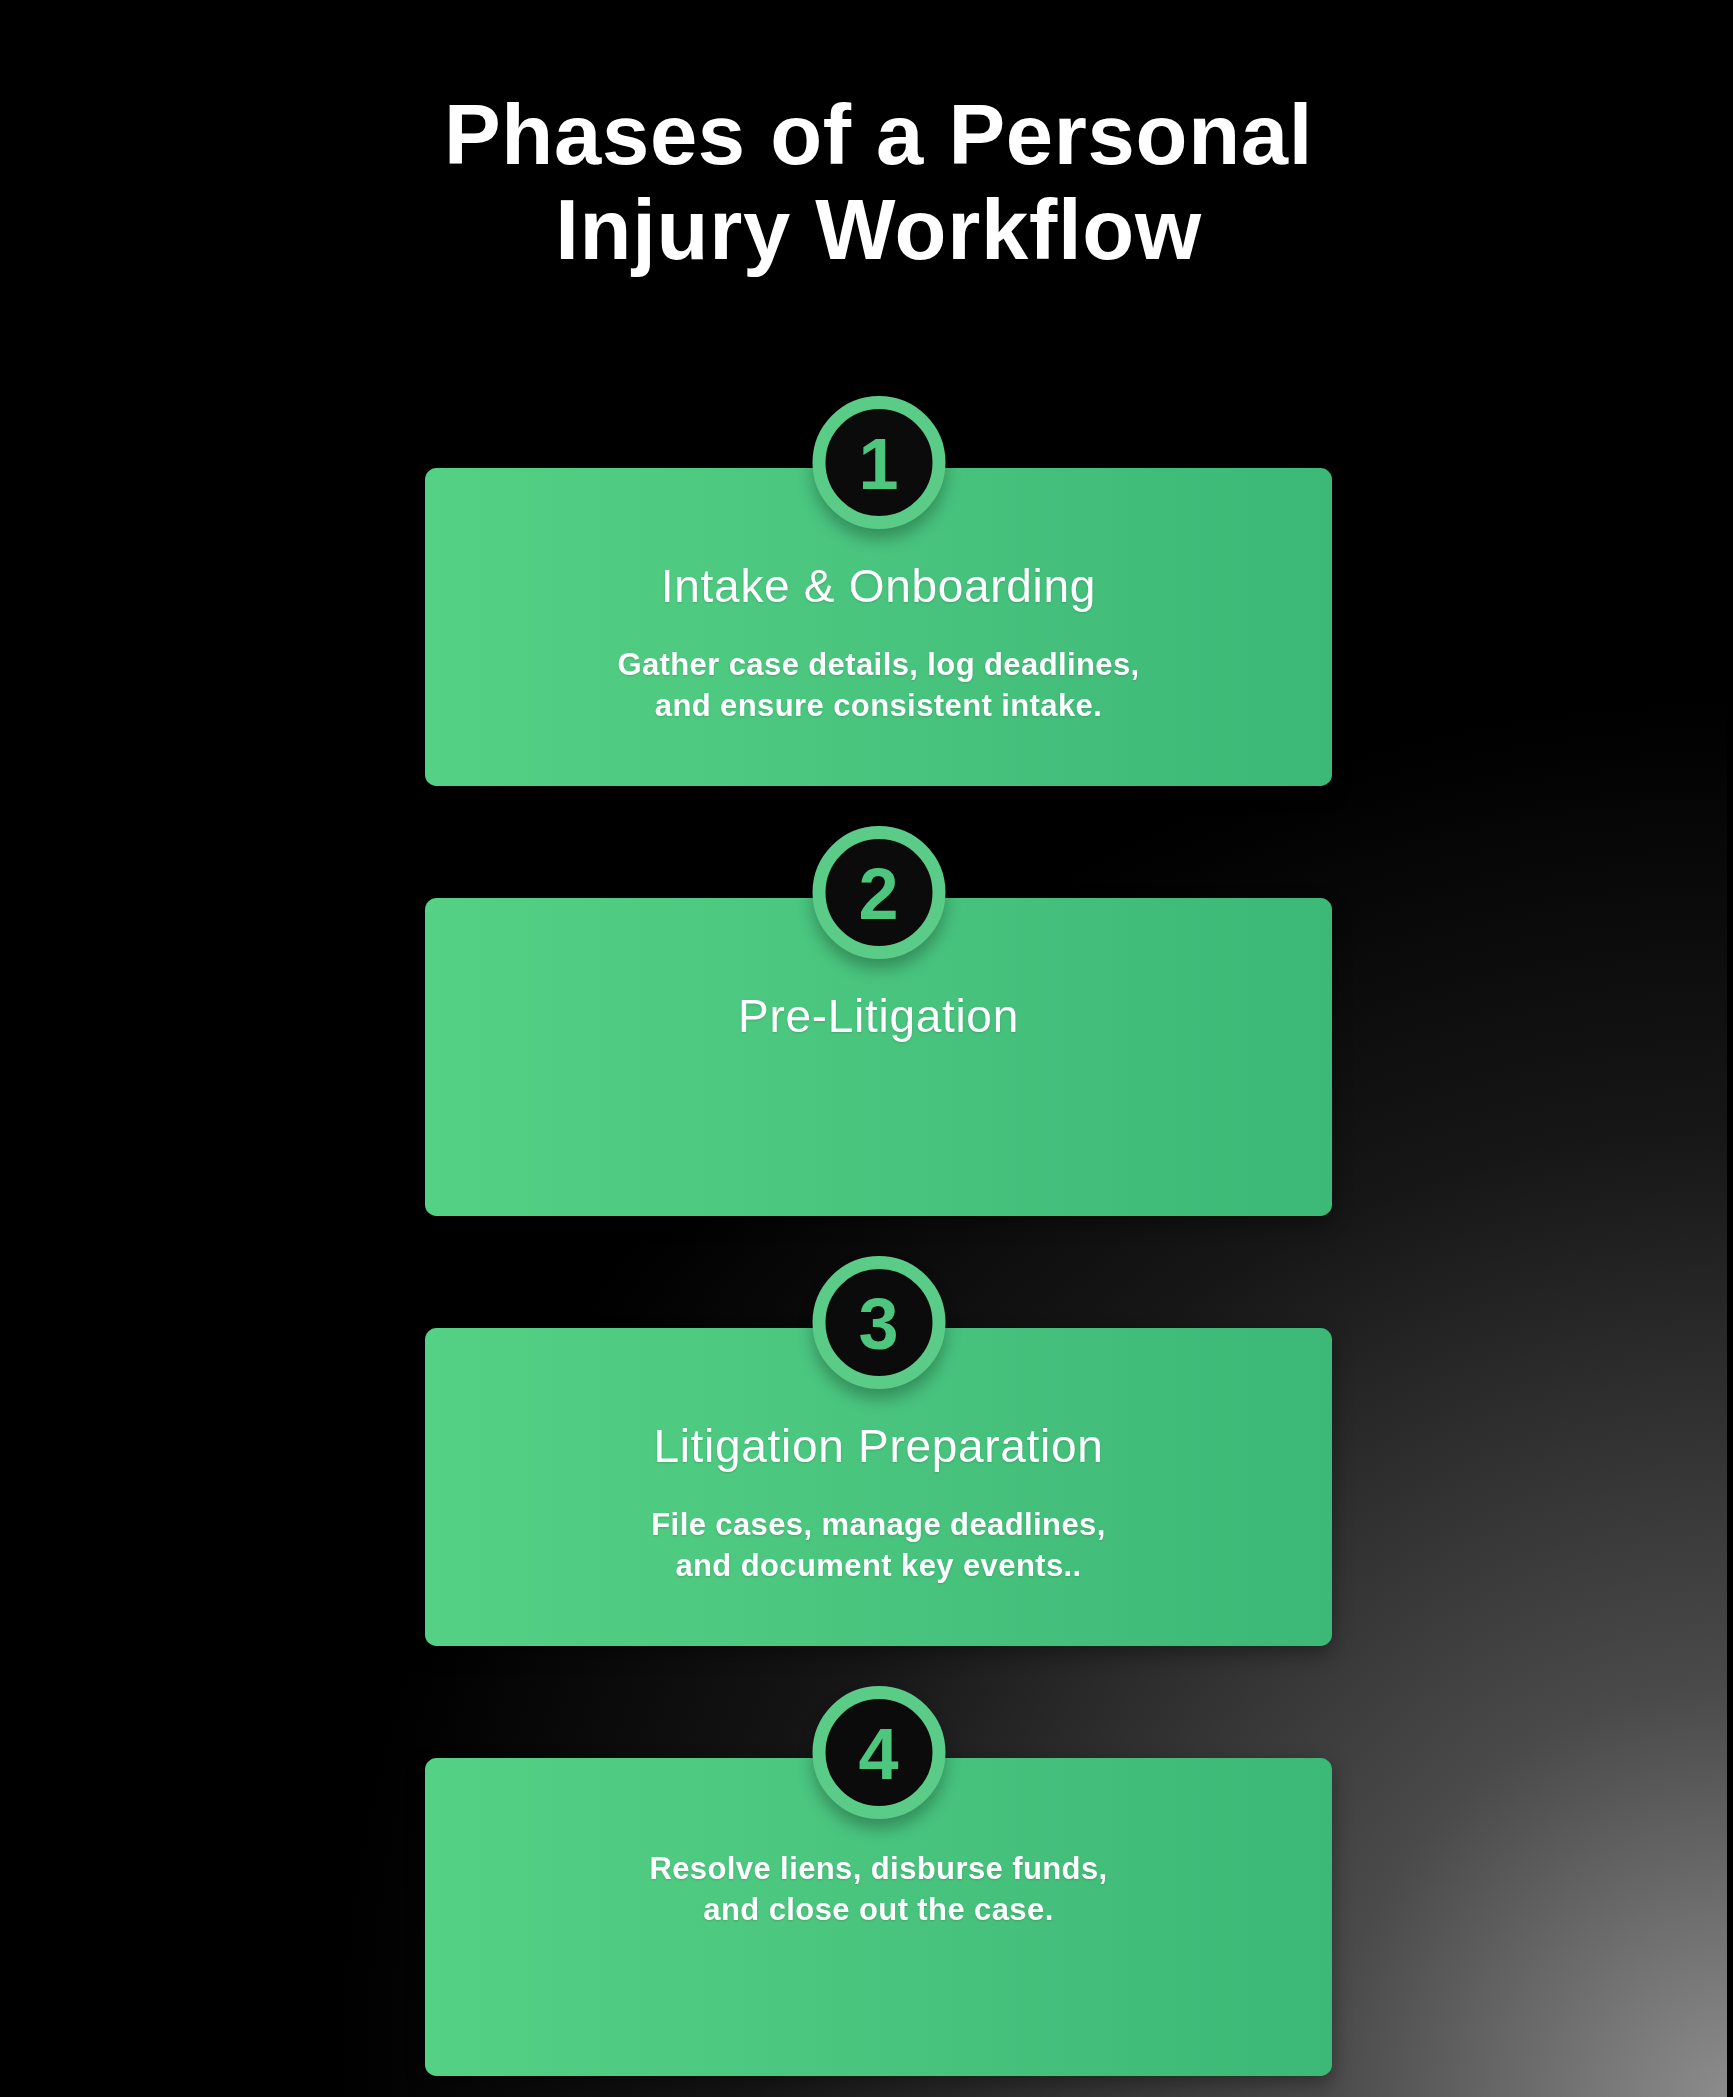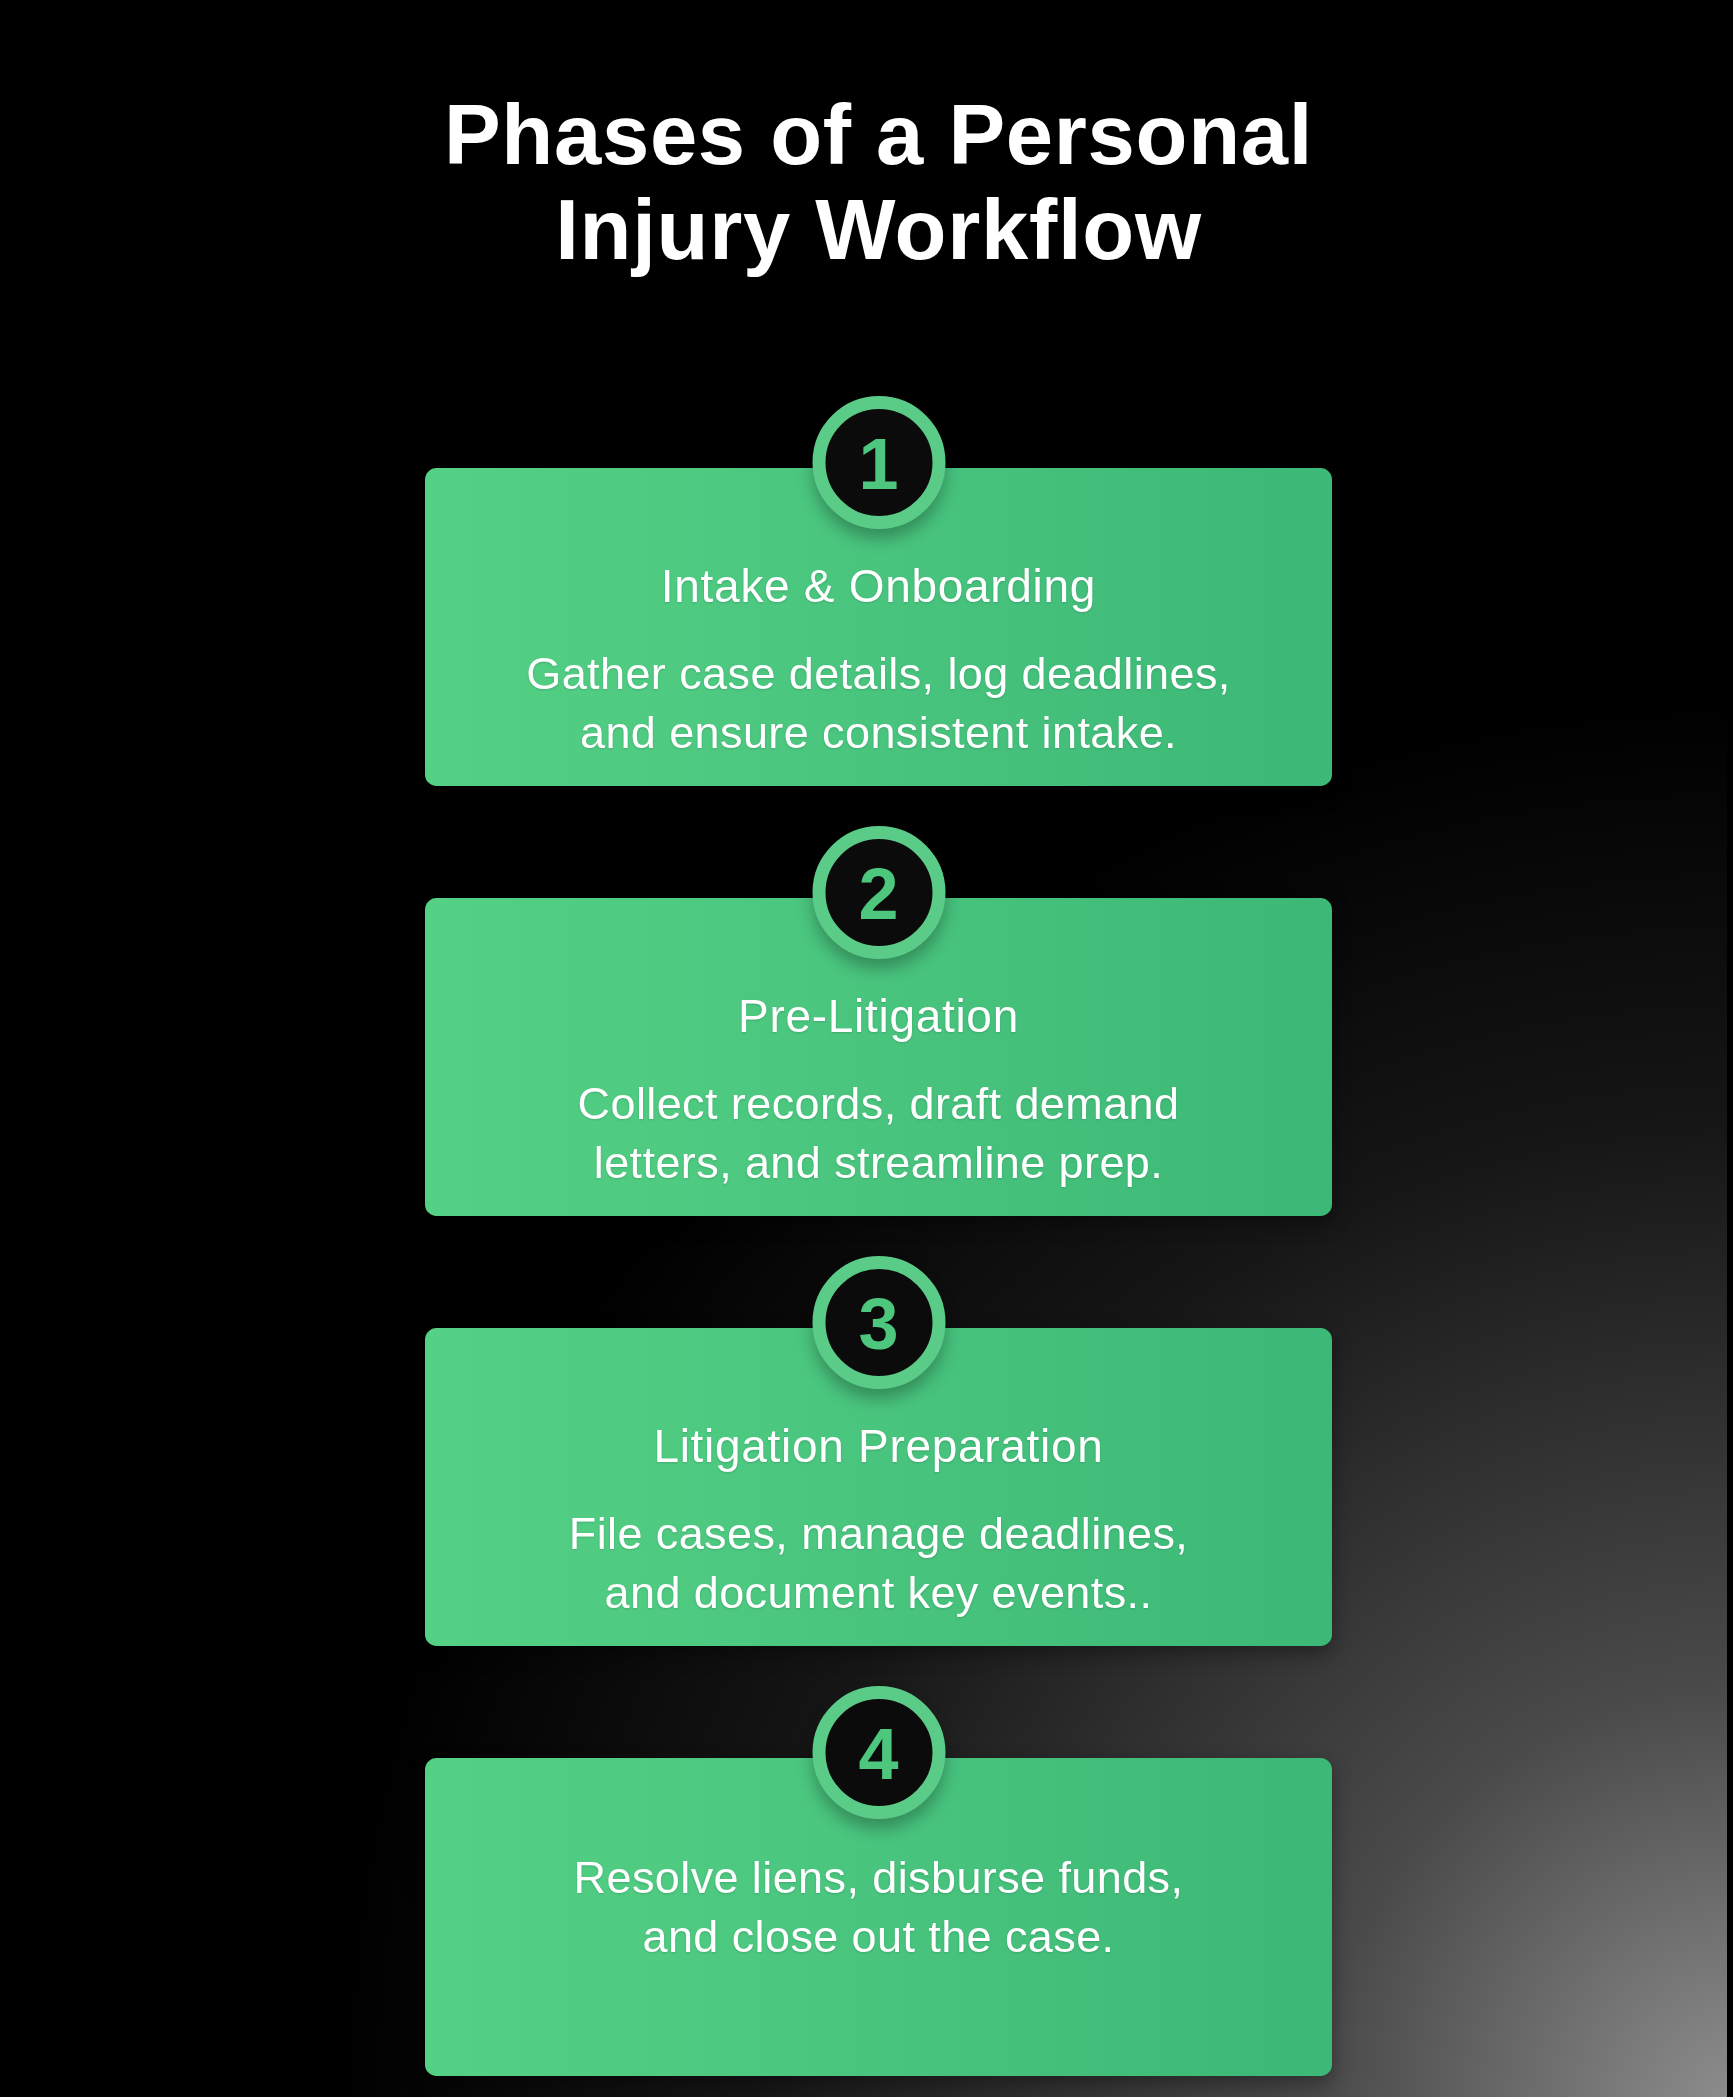--- a/index.html
+++ b/index.html
@@ -80,22 +80,22 @@
   .phase-heading {
     color: var(--text-white);
     font-size: 46px;
     font-weight: 400;
     letter-spacing: 0.7px;
     margin-bottom: 20px;
     text-shadow: 0 1.4px 2.2px rgba(0,0,0,0.15);
   }
   .phase-description {
     color: var(--text-white);
-    font-size: 45px;
-    font-weight: 400;
+    font-size: 31px;
+    font-weight: 700;
     line-height: 1.3;
     letter-spacing: 0.4px;
     white-space: pre-line;
     text-shadow: 0 1.4px 2.2px rgba(0,0,0,0.15);
   }
 </style>
 </head>
 <body>
 
 <div class="canvas">
@@ -115,22 +115,20 @@
 and ensure consistent intake.</div>
       </div>
     </div>
 
     <div class="section">
       <div class="badge">
         <span class="badge-number">2</span>
       </div>
       <div class="card">
         <div class="phase-heading">Pre-Litigation</div>
-        <div class="phase-description">Collect records, draft demand
-letters, and streamline prep.</div>
       </div>
     </div>
 
     <div class="section">
       <div class="badge">
         <span class="badge-number">3</span>
       </div>
       <div class="card">
         <div class="phase-heading">Litigation Preparation</div>
         <div class="phase-description">File cases, manage deadlines,

